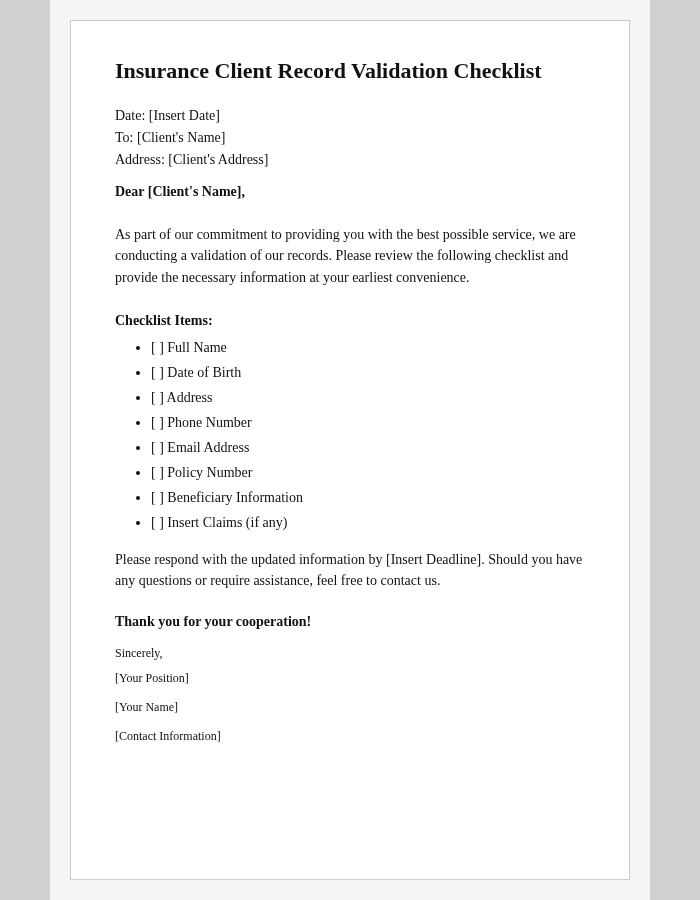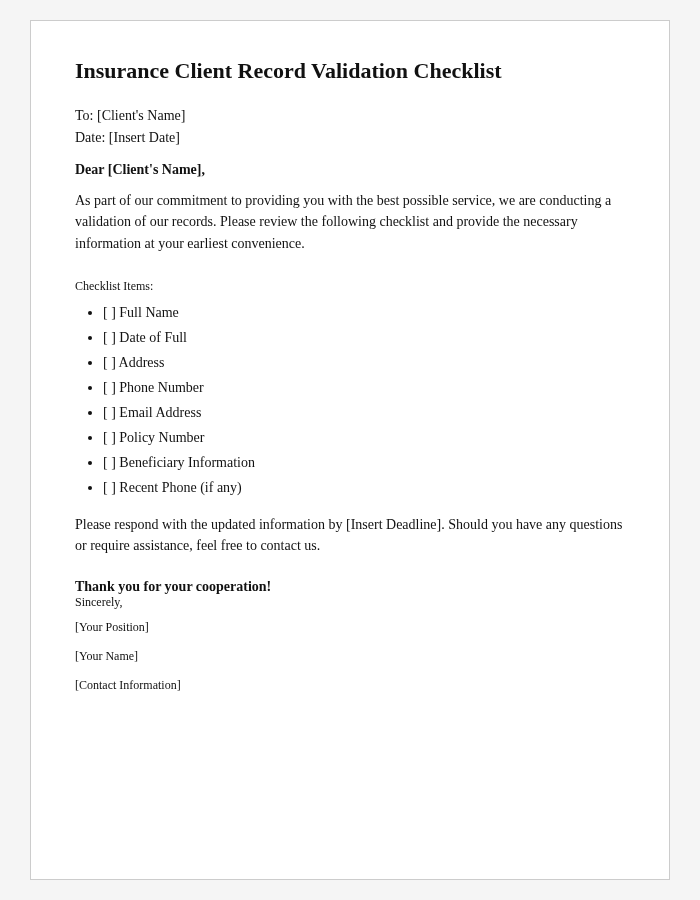--- a/index.html
+++ b/index.html
@@ -14,21 +14,21 @@
       justify-content: center;
       align-items: flex-start;
       min-height: 900px;
       width: 700px;
       font-family: Georgia, 'Times New Roman', Times, serif;
       font-size: 14px;
       color: #111;
     }
 
     .page-wrapper {
-      width: 700px;
+      width: 600px;
       min-height: 900px;
       background: #f5f5f5;
       padding: 20px;
       display: flex;
       align-items: flex-start;
       justify-content: center;
     }
 
     .document {
       background: #ffffff;
@@ -47,95 +47,96 @@
 
     .meta-line {
       margin-bottom: 6px;
       font-size: 14px;
     }
 
     .salutation {
       font-weight: bold;
       font-size: 14px;
       margin-top: 16px;
-      margin-bottom: 12px;
+      margin-bottom: 24px;
     }
 
     .body-paragraph {
       font-size: 14px;
       line-height: 1.55;
       margin-bottom: 24px;
     }
 
     .checklist-label {
-      font-weight: normal;
-      font-size: 12px;
+      font-weight: bold;
+      font-size: 14px;
       margin-bottom: 8px;
       margin-top: 12px;
     }
 
     .checklist-list {
       list-style: disc;
-      margin-left: 28px;
+      margin-left: 36px;
       margin-bottom: 16px;
     }
 
     .checklist-list li {
       margin-bottom: 4px;
       font-size: 14px;
       line-height: 1.5;
     }
 
     .closing-paragraph {
       font-size: 14px;
       line-height: 1.55;
       margin-bottom: 22px;
     }
 
     .thank-you {
       font-weight: bold;
       font-size: 14px;
-      margin-bottom: 0;
+      margin-bottom: 16px;
     }
 
     .sign-line {
       font-size: 12px;
       margin-bottom: 10px;
     }
 
     .sign-line-gap {
       margin-bottom: 14px;
     }
   </style>
 </head>
 <body>
 
 <div class="page-wrapper">
   <div class="document">
 
     <div class="doc-title">Insurance Client Record Validation Checklist</div>
 
+    <div class="meta-line">Date: [Insert Date]</div>
     <div class="meta-line">To: [Client's Name]</div>
-    <div class="meta-line">Date: [Insert Date]</div>
+    <div class="meta-line">Address: [Client's Address]</div>
 
     <div class="salutation">Dear [Client's Name],</div>
 
     <p class="body-paragraph">As part of our commitment to providing you with the best possible service, we are conducting a validation of our records. Please review the following checklist and provide the necessary information at your earliest convenience.</p>
 
     <div class="checklist-label">Checklist Items:</div>
 
     <ul class="checklist-list">
       <li>[ ] Full Name</li>
-      <li>[ ] Date of Full</li>
+      <li>[ ] Date of Birth</li>
       <li>[ ] Address</li>
       <li>[ ] Phone Number</li>
       <li>[ ] Email Address</li>
       <li>[ ] Policy Number</li>
       <li>[ ] Beneficiary Information</li>
-      <li>[ ] Recent Phone (if any)</li>
+      <li>[ ] Insert Claims (if any)</li>
     </ul>
 
     <p class="closing-paragraph">Please respond with the updated information by [Insert Deadline]. Should you have any questions or require assistance, feel free to contact us.</p>
 
     <div class="thank-you">Thank you for your cooperation!</div>
 
     <div class="sign-line">Sincerely,</div>
     <div class="sign-line sign-line-gap">[Your Position]</div>
     <div class="sign-line sign-line-gap">[Your Name]</div>
     <div class="sign-line">[Contact Information]</div>

